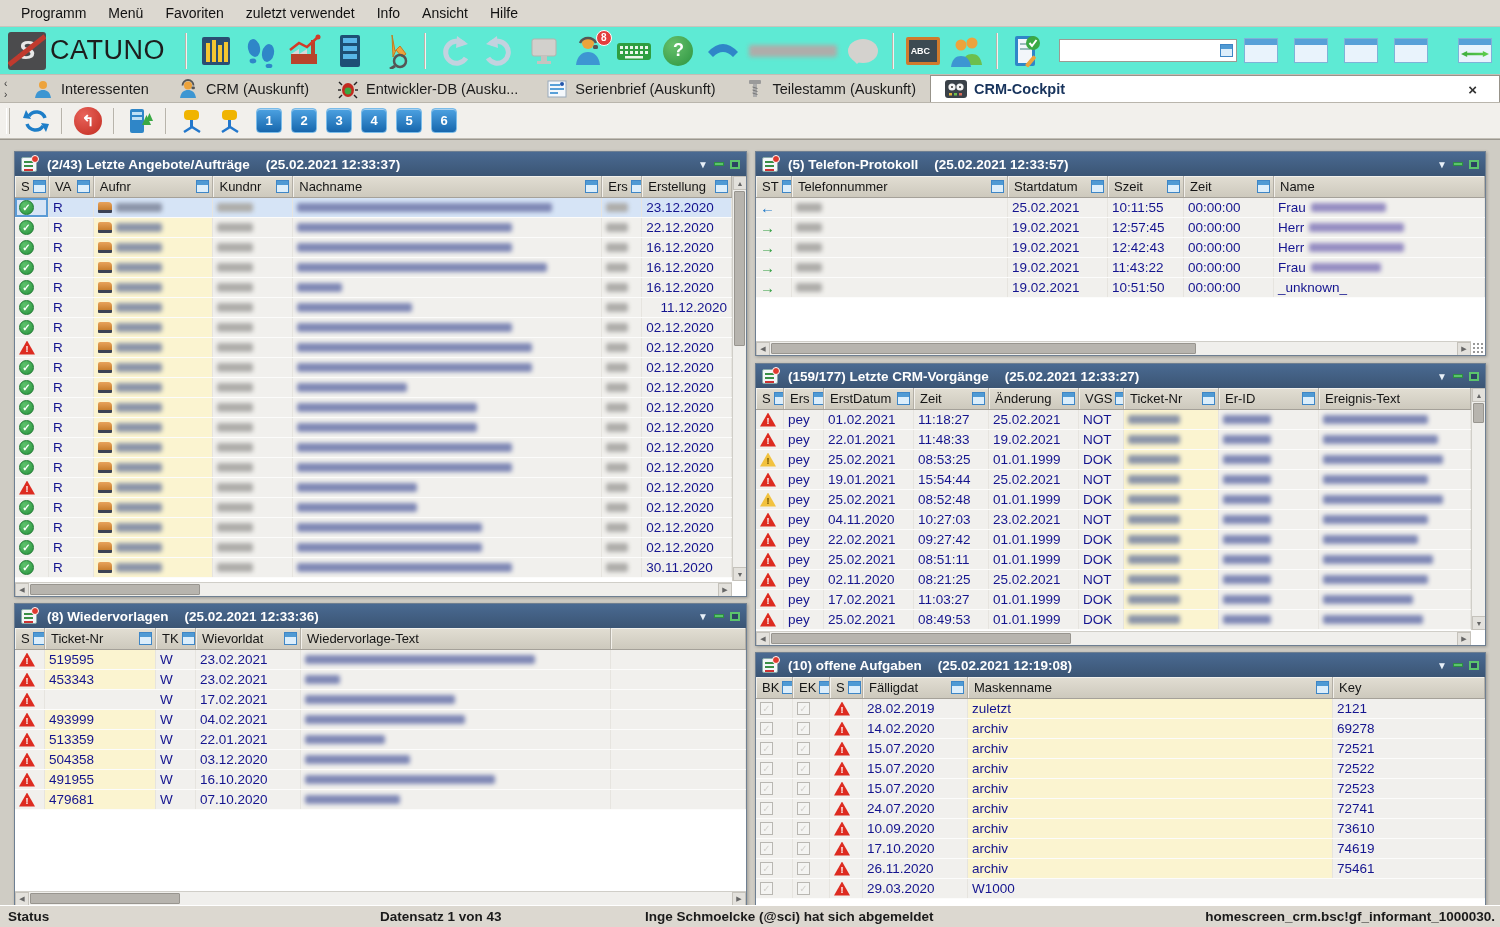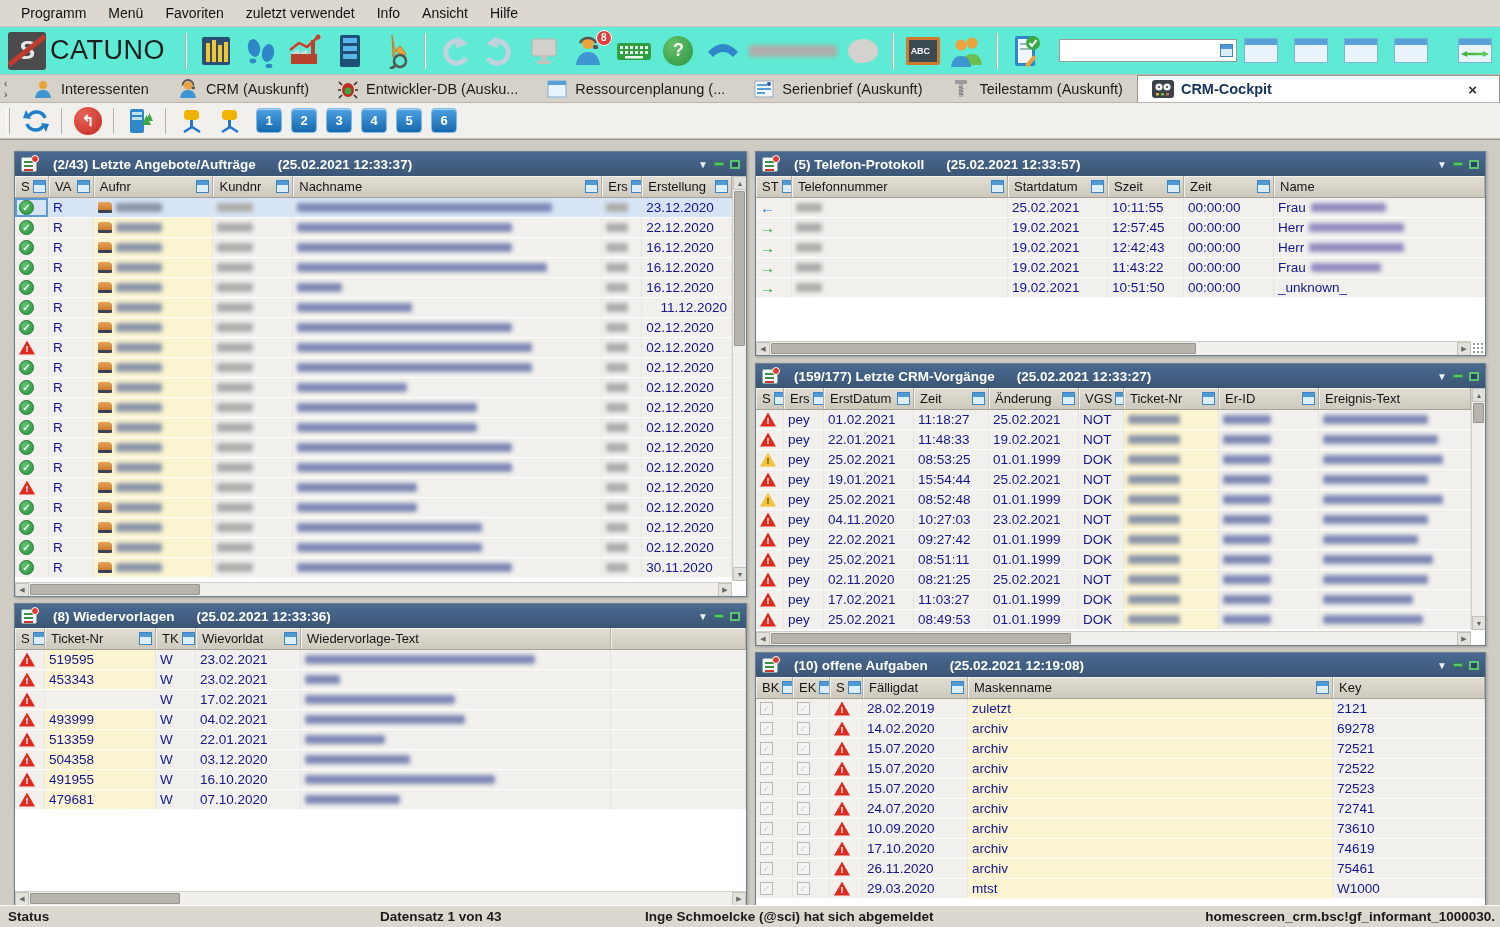--- a/index.html
+++ b/index.html
@@ -37,21 +37,21 @@
 .tab.active .close{margin-left:auto;font-size:15px;color:#333;font-weight:700;padding:0 8px}
 
 .quickbar{height:36px;background:#f2f0ec;display:flex;align-items:center;padding:0 6px;gap:6px;border-bottom:1px solid #c2beb5}
 .qgrip{width:4px;height:26px;border-left:1px solid #fff;border-right:1px solid #b5b1a8;margin-right:4px}
 .qbtn{width:32px;height:30px;display:flex;align-items:center;justify-content:center;border-radius:3px}
 .numbtn{width:26px;height:25px;background:linear-gradient(180deg,#4da2e2,#1767ad);border:1px solid #7abbe8;border-radius:4px;color:#fff;font-weight:700;font-size:13px;display:flex;align-items:center;justify-content:center;box-shadow:inset 0 1px 0 rgba(255,255,255,.5)}
 .redbtn{width:28px;height:28px;border-radius:50%;background:radial-gradient(circle at 35% 30%,#e8635a,#c22b20);display:flex;align-items:center;justify-content:center;color:#fff;font-weight:700;font-size:15px}
 
 .workspace{position:relative;height:766px;background:#cfccc4;border-top:1px solid #9a968e}
 .panel{position:absolute;background:#fff;border:1px solid #6e7f92;box-shadow:1px 1px 3px rgba(0,0,0,.25)}
-.panel-header{height:24px;background:linear-gradient(#4a6a92,#3b5574);color:#fff;display:flex;align-items:center;padding:4px 6px;font-size:13.5px;font-weight:700;gap:16px}
+.panel-header{height:24px;background:linear-gradient(#4a6a92,#3b5574);color:#fff;display:flex;align-items:center;padding:4px 6px;font-size:13.5px;font-weight:700;gap:10px}
 .ph-ic{width:16px;height:15px;background:#f4f6f8;border:1px solid #8aa;border-radius:2px;position:relative;flex:none}
 .ph-ic::before{content:"";position:absolute;left:2px;top:3px;width:9px;height:2px;background:#3a8f46;box-shadow:0 4px 0 #3a8f46,0 8px 0 #c33}
 .ph-ic::after{content:"";position:absolute;right:-3px;top:-3px;width:6px;height:6px;border-radius:50%;background:#e03a2e;border:1px solid #fff}
 .ph-ts{font-weight:700;margin-left:6px}
 .panel-controls{margin-left:auto;display:flex;gap:6px;align-items:center}
 .pc-filter{color:#e8f0f8;font-size:10px}
 .pc-min{width:10px;height:4px;background:#5bc46c;border:1px solid #2c8f44}
 .pc-restore{width:10px;height:9px;border:2px solid #5bc46c;background:#2b4562}
 .panel-body{position:absolute;top:24px;left:0;right:0;bottom:0;background:#fff;overflow:hidden}
 
@@ -284,29 +284,20 @@
               <line x1="4" y1="6" x2="1" y2="3"></line>
               <line x1="16" y1="6" x2="19" y2="3"></line>
               <line x1="3" y1="11" x2="0" y2="11"></line>
               <line x1="17" y1="11" x2="20" y2="11"></line>
               <line x1="4" y1="16" x2="1" y2="19"></line>
               <line x1="16" y1="16" x2="19" y2="19"></line>
             </g>
           </svg>
         </span>
         <span>Entwickler-DB  (Ausku...</span>
-      </div>
-      <div class="tab">
-        <span class="ticon">
-          <svg width="20" height="18" viewBox="0 0 20 18">
-            <rect x="1" y="1" width="18" height="16" fill="#e9f3fc" stroke="#7fb2d8"></rect>
-            <rect x="1" y="1" width="18" height="4" fill="#58a0d8"></rect>
-          </svg>
-        </span>
-        <span>Ressourcenplanung  (...</span>
       </div>
       <div class="tab">
         <span class="ticon">
           <svg width="20" height="18" viewBox="0 0 20 18">
             <rect x="1" y="1" width="18" height="16" fill="#f4f8fc" stroke="#9ab"></rect>
             <rect x="3" y="4" width="10" height="2" fill="#58a0d8"></rect>
             <rect x="3" y="8" width="14" height="2" fill="#58a0d8"></rect>
             <rect x="3" y="12" width="8" height="2" fill="#58a0d8"></rect>
             <circle cx="15" cy="4" r="2" fill="#2255aa"></circle>
           </svg>
@@ -1868,23 +1859,20 @@
               </div>
               <div class="cell" style="width: 37px;">
                 <span class="chk">✓</span>
               </div>
               <div class="cell" style="width: 33px;">
                 <span class="tri">!</span>
               </div>
               <div class="cell" style="width: 105px;">
                 <span class="tv nv">29.03.2020</span>
               </div>
-              <div class="cell yellow" style="width: 365px;">
-                <span class="tv nv">mtst</span>
-              </div>
               <div class="cell" style="flex: 1 1 0%;">
                 <span class="tv nv">W1000</span>
               </div>
             </div>
           </div>
         </div>
     </div>
   </div>
 
 </div>

